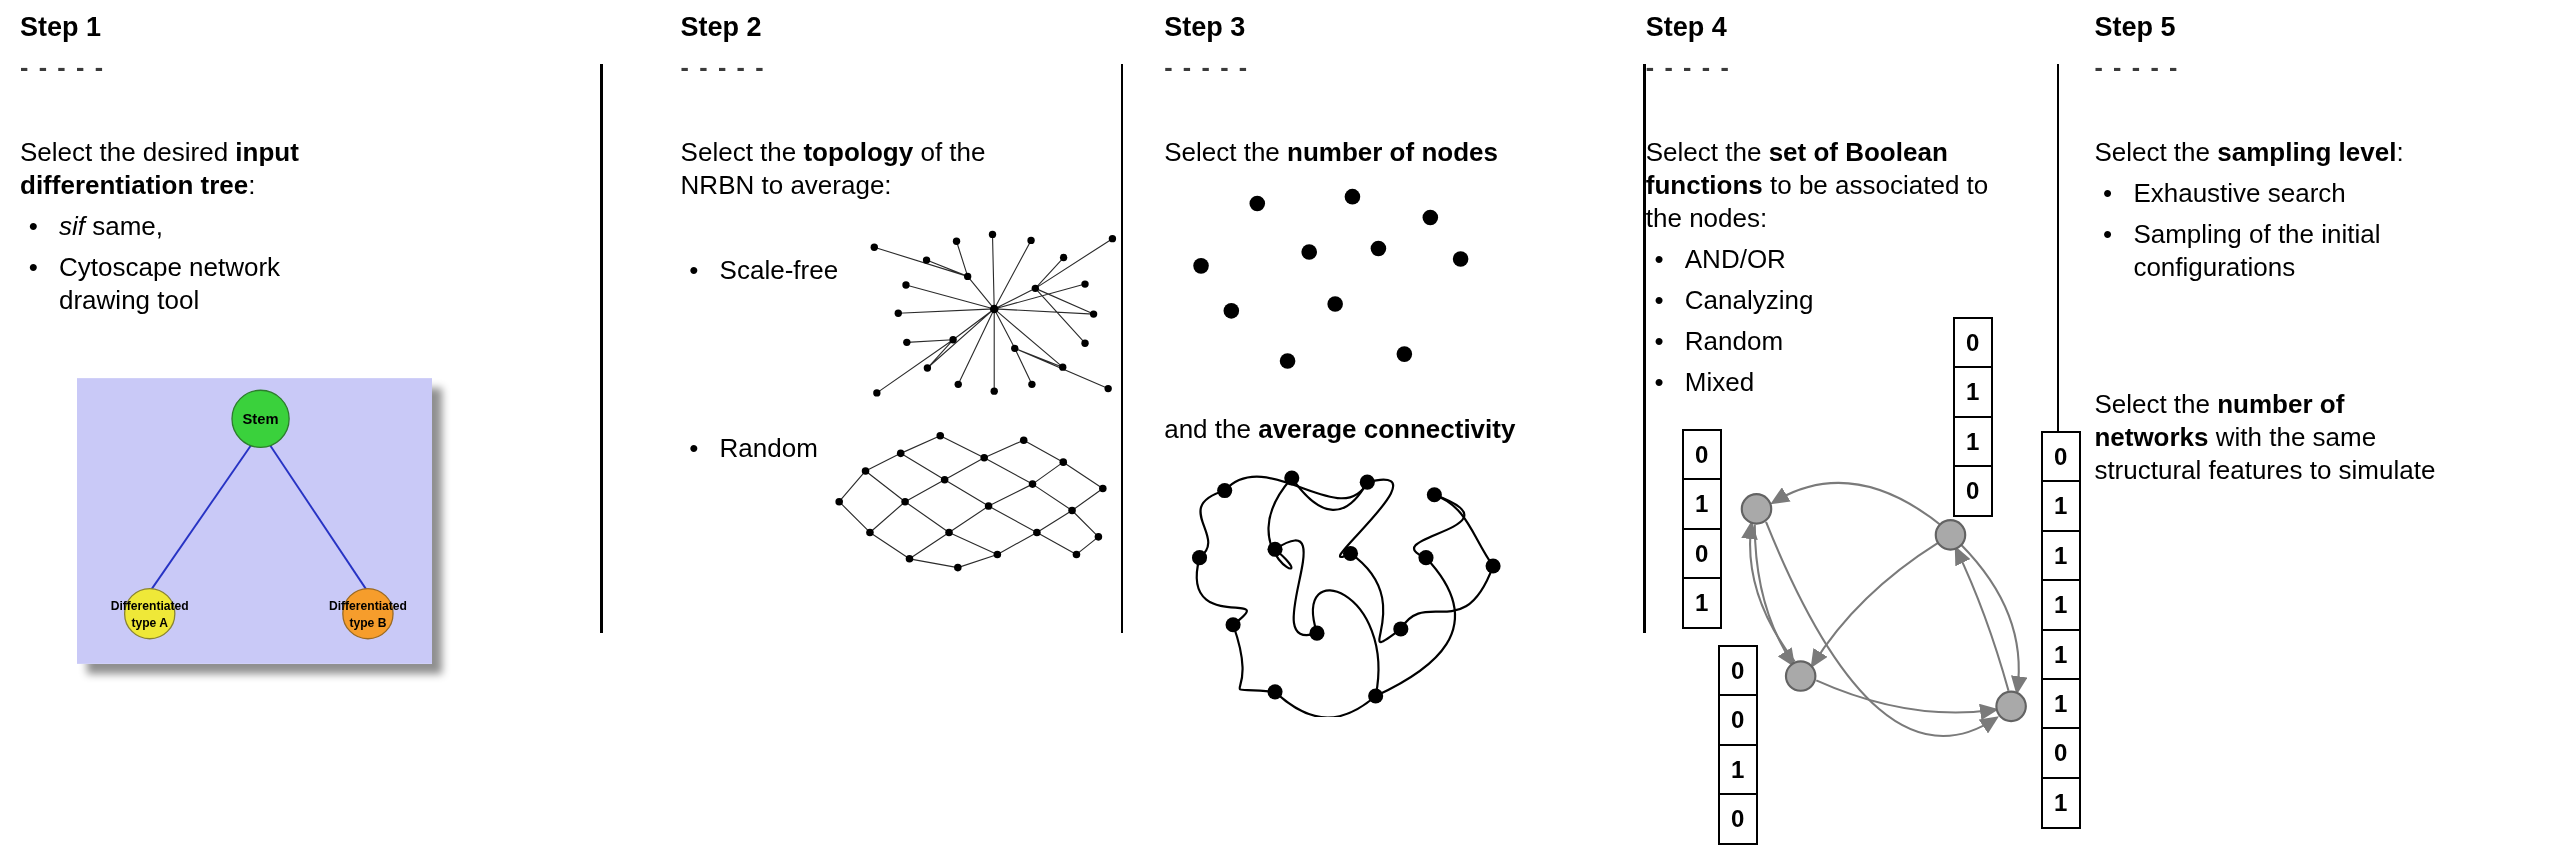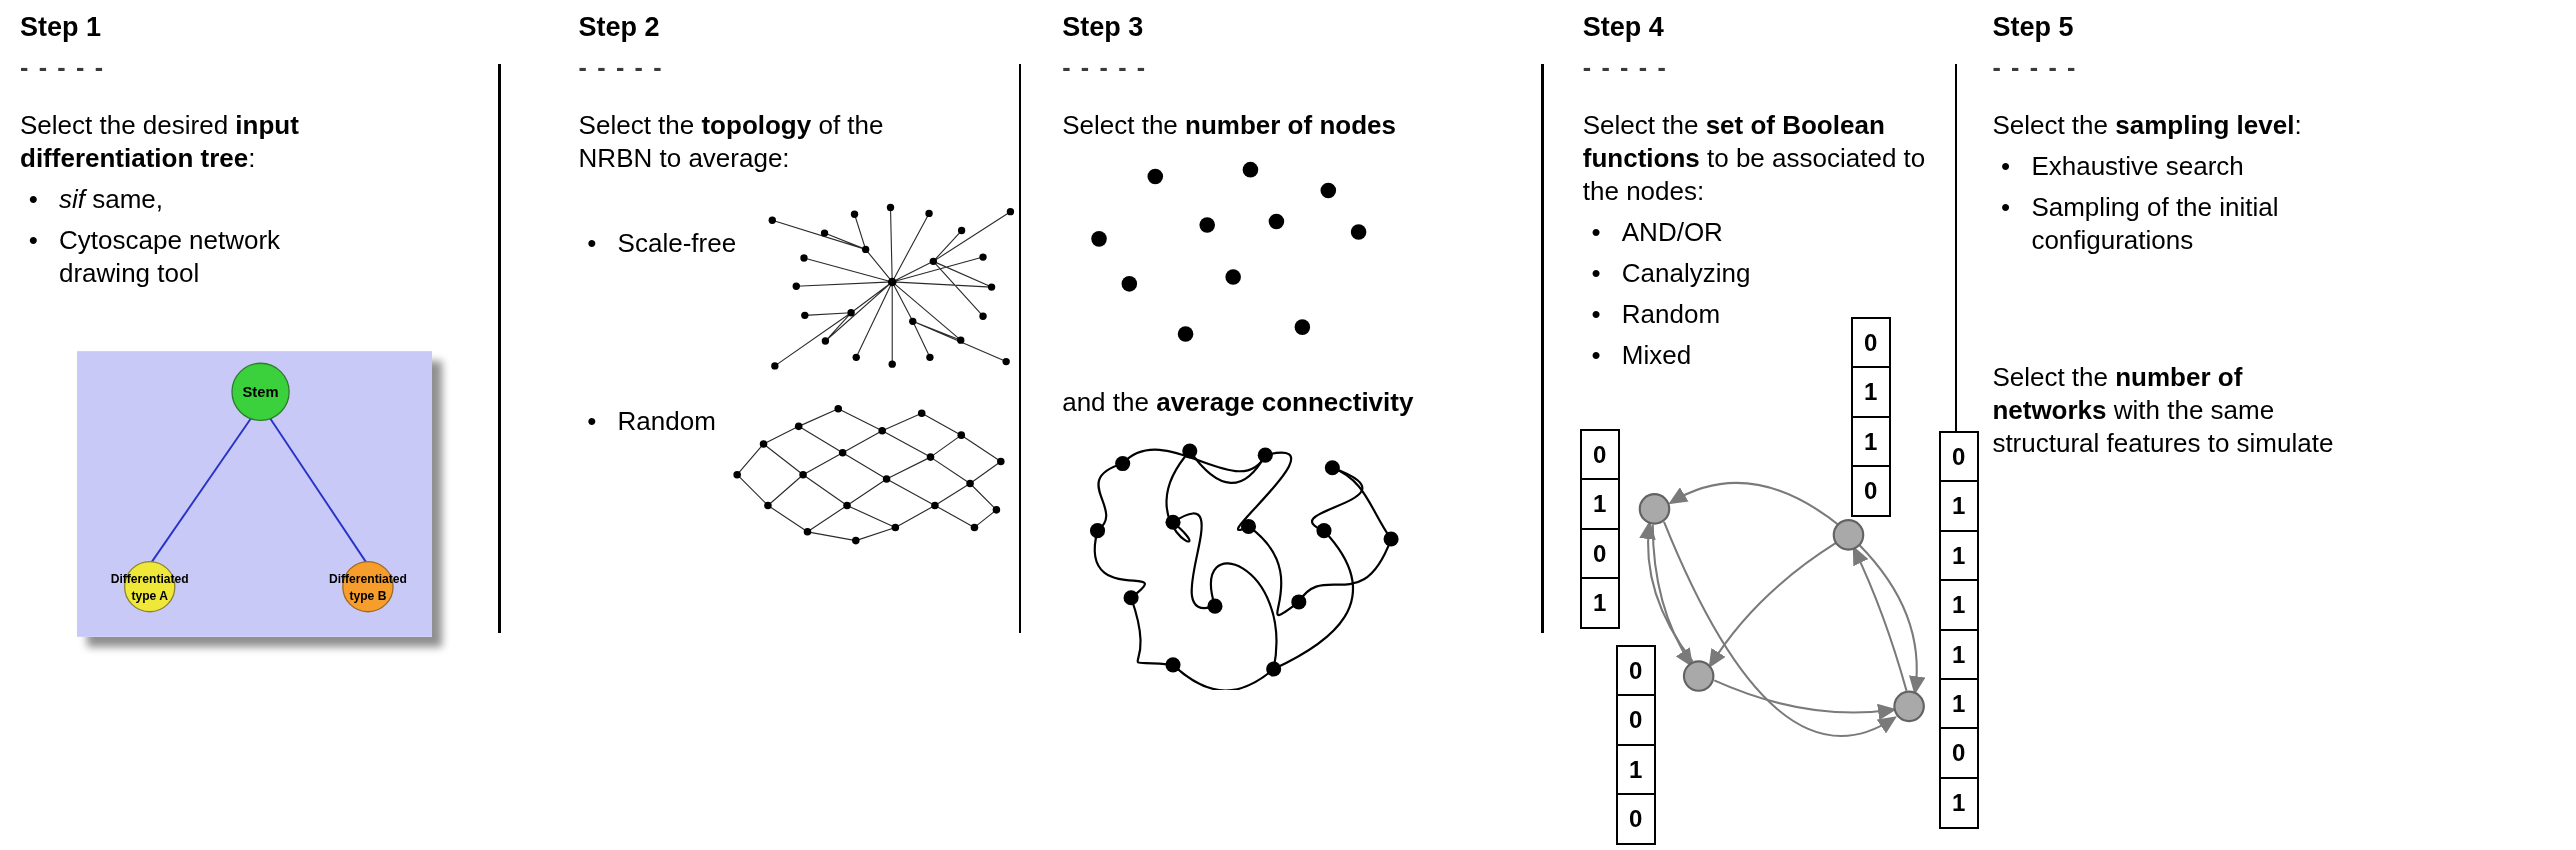--- a/index.html
+++ b/index.html
@@ -2,30 +2,30 @@
 <html style="font-size:14px"><head>
 <meta charset="utf-8">
 <style>
   * { margin:0; padding:0; box-sizing:border-box; }
   body{
     width:2576px; height:851px; background:#ffffff; color:#000;
     font-family:"Liberation Sans", sans-serif; overflow:hidden;
   }
   .figure{ position:relative; display:flex; width:2576px; height:851px; }
   .step{ flex:none; padding-top:12px; }
-  .step1{ width:498px; padding-left:20px; }
+  .step1{ width:600px; padding-left:20px; }
   .step2{ width:518px; padding-left:78px; }
   .step3{ width:520px; padding-left:41px; }
-  .step4{ width:411px; padding-left:39px; position:relative; }
+  .step4{ width:411px; position:relative; }
   .step5{ width:515px; padding-left:35px; }
   .vdiv{ flex:none; width:2.6px; height:569px; margin-top:64px; background:#000; }
 
   .step-title{ font-size:27px; font-weight:700; }
   .dashes{ margin-top:10.4px; font-size:25px; font-weight:700; color:#3a3a3a; letter-spacing:1.7px; }
-  .para{ margin-top:27px; font-size:26px; line-height:1.27; }
+  .para{ margin-top:54px; font-size:26px; line-height:1.27; }
   .para-tight{ margin-top:26px; }
   .para2{ margin-top:104px; }
   .bullets{ margin-top:7px; }
   .bullet{ display:flex; margin-top:7.8px; font-size:26px; line-height:1.27; }
   .dot{ flex:none; width:39px; padding-left:8.7px; }
   .btext{ flex:1 1 auto; }
   i{ font-style:italic; }
 
   
   .tree-panel{ width:355px; height:286px; margin:61px 14px 0 57px; box-shadow:9.5px 10.4px 7.8px #909090; }

